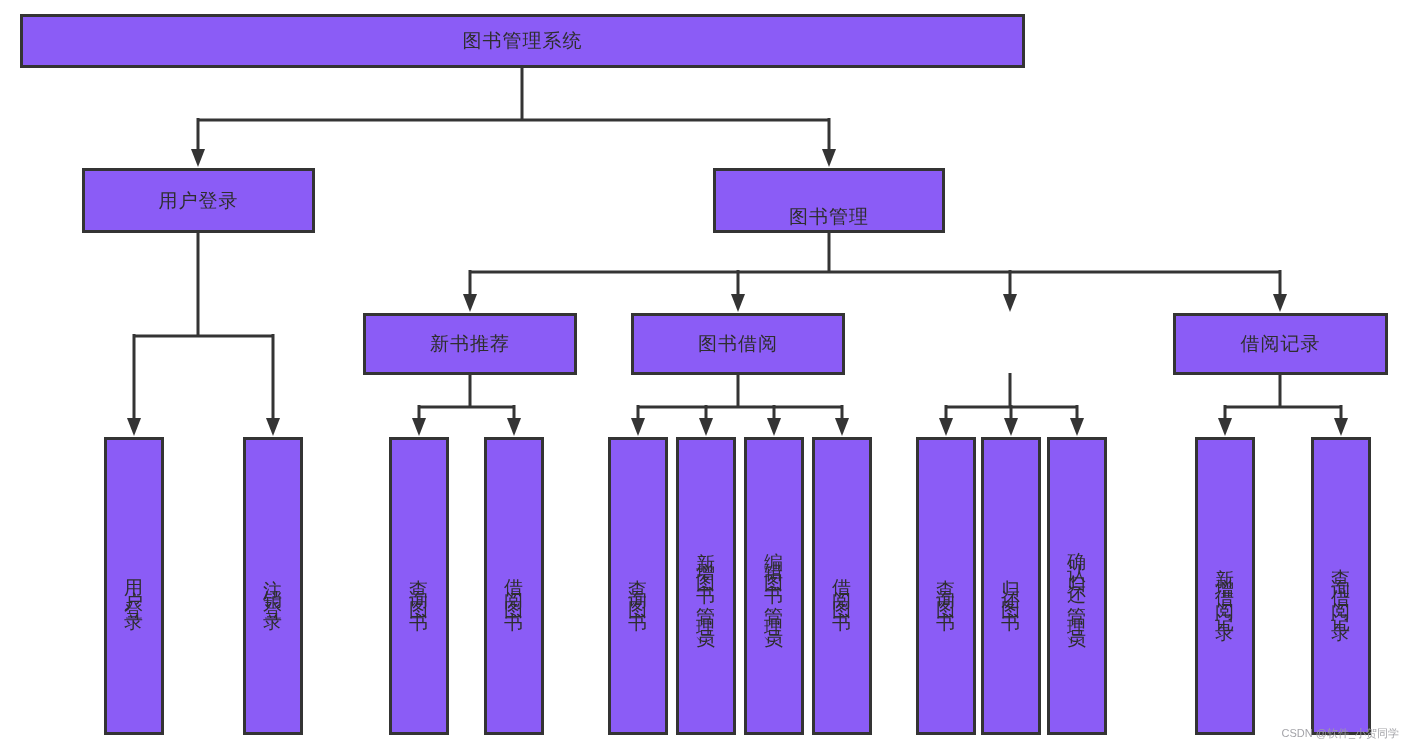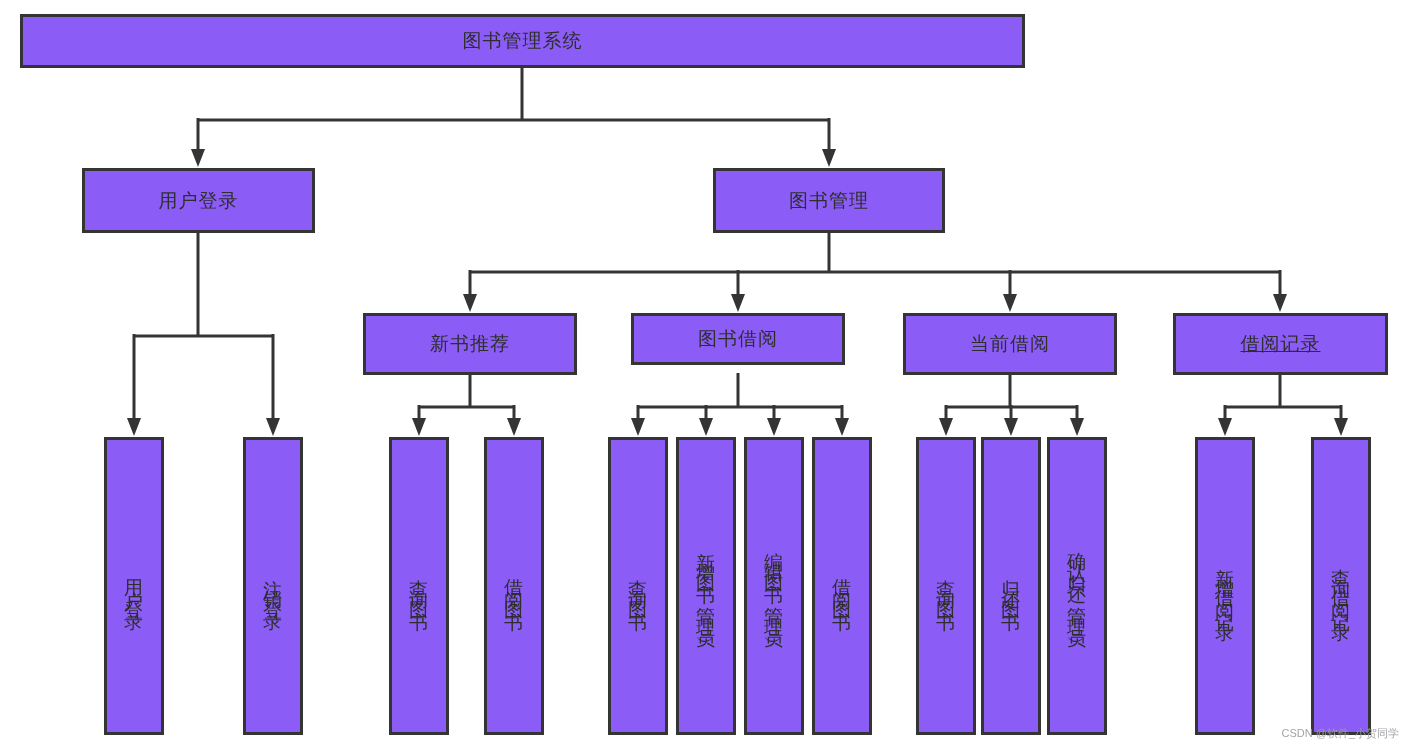--- a/index.html
+++ b/index.html
@@ -110,34 +110,31 @@
     </g>
   </svg>
 
   <div class="box" style="left:20px; top:14px; width:1005px; height:54px;">
     <span class="hlabel">图书管理系统</span>
   </div>
 
   <div class="box" style="left:82px; top:168px; width:233px; height:65px;">
     <span class="hlabel">用户登录</span>
   </div>
-  <div class="box" style="left:713px; top:168px; width:232px; height:65px;">
+  <div class="box" style="left:713px; top:168px; width:232px; height:65px;align-items:flex-end;">
     <span class="hlabel">图书管理</span>
   </div>
 
   <div class="box" style="left:363px; top:313px; width:214px; height:62px;">
     <span class="hlabel">新书推荐</span>
   </div>
-  <div class="box" style="left:631px; top:313px; width:214px; height:52px;">
+  <div class="box" style="left:631px; top:313px; width:214px; height:62px;">
     <span class="hlabel">图书借阅</span>
   </div>
-  <div class="box" style="left:903px; top:313px; width:214px; height:62px;">
-    <span class="hlabel">当前借阅</span>
-  </div>
-  <div class="box" style="left:1173px; top:313px; width:215px; height:62px;text-decoration:underline;">
+  <div class="box" style="left:1173px; top:313px; width:215px; height:62px;">
     <span class="hlabel">借阅记录</span>
   </div>
 
   <div class="box leaf" style="left:104px; top:437px; width:60px; height:298px;">
     <span class="vtext">用户登录</span>
   </div>
   <div class="box leaf" style="left:243px; top:437px; width:60px; height:298px;">
     <span class="vtext">注销登录</span>
   </div>
 

